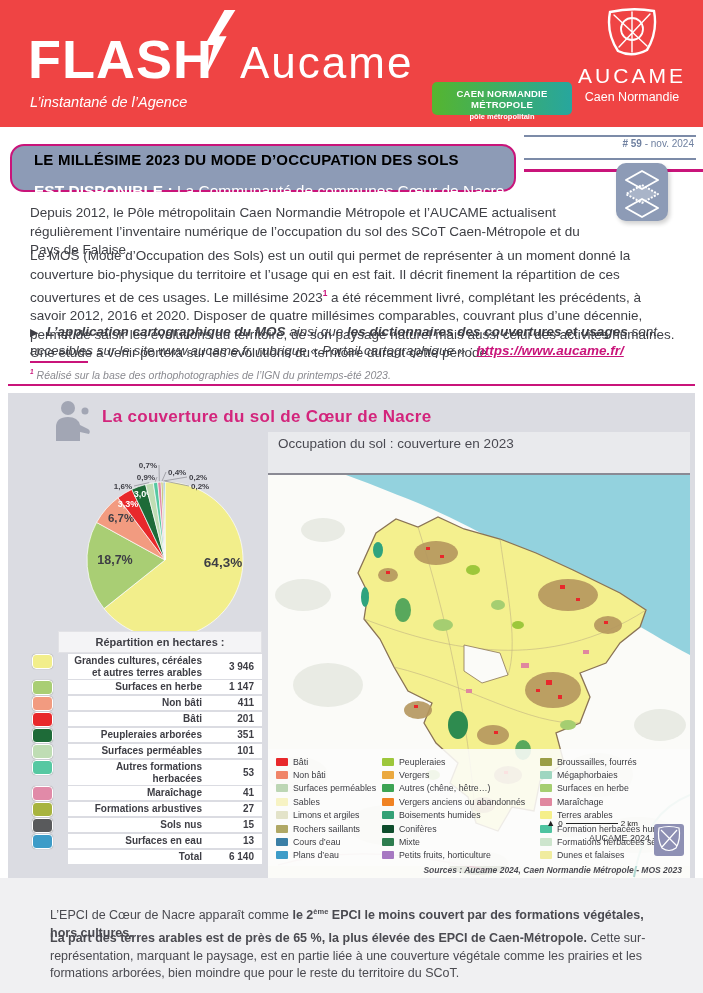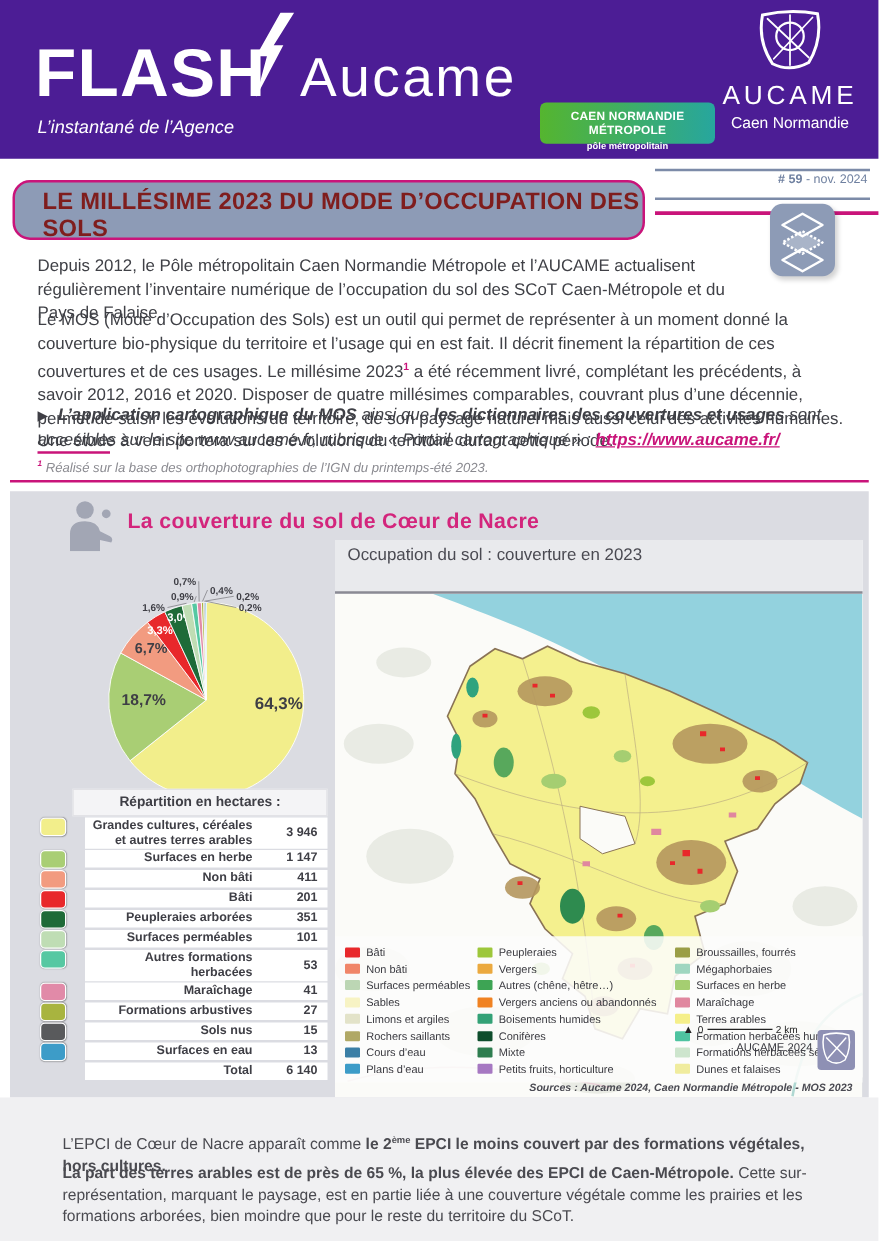--- a/index.html
+++ b/index.html
@@ -1,20 +1,20 @@
 <!DOCTYPE html>
 <html><head>
 <meta charset="utf-8">
 <style>
   html,body{margin:0;padding:0;background:#ffffff;}
   .page{position:relative;width:703px;height:993px;background:#ffffff;overflow:hidden;
         font-family:"Liberation Sans",sans-serif;color:#3F4046;}
 
   
-  .header{position:absolute;left:0;top:0;width:703px;height:127px;background:#4c1d95;}
+  .header{position:absolute;left:0;top:0;width:703px;height:127px;background:#ef4444;}
   .brand-bold{position:absolute;left:28px;top:28px;font-size:54px;font-weight:800;color:#fff;letter-spacing:1px;}
   .brand-light{position:absolute;left:240px;top:38px;font-size:44px;font-weight:400;color:#fff;letter-spacing:2px;}
   .bolt{position:absolute;left:198px;top:10px;}
   .tagline{position:absolute;left:30px;top:94px;font-size:14.5px;font-style:italic;color:#fff;}
   .badge{position:absolute;left:432px;top:82px;width:140px;height:33px;border-radius:5px;
          background:linear-gradient(90deg,#55B52F,#27A69E);color:#fff;text-align:center;}
   .badge .b1{font-size:9.5px;font-weight:800;margin-top:6px;letter-spacing:.2px;}
   .badge .b2{font-size:7.5px;font-weight:600;margin-top:2px;}
   .logo-zone{position:absolute;left:568px;top:6px;width:128px;text-align:center;color:#fff;}
   .logo-title{font-size:21px;letter-spacing:3px;margin-top:2px;}
@@ -22,22 +22,22 @@
 
   
   .issue-line{position:absolute;left:524px;width:172px;height:0;border-top:2px solid #7C8BA8;}
   .issue-text{position:absolute;left:524px;top:138px;width:170px;text-align:right;font-size:10px;color:#6F80A0;}
   .issue-text .num{font-weight:800;}
   .pink-line-right{position:absolute;left:524px;top:169px;width:179px;height:0;border-top:3px solid #C9147A;}
 
   
   .banner{position:absolute;left:10px;top:144px;width:506px;height:48px;background:#8D9BB6;
           border:2.5px solid #C9147A;border-radius:14px;padding:2px 0 0 22px;box-sizing:border-box;}
-  .banner .l1{font-size:19px;font-weight:800;color:#7f1d1d;margin-top:3px;letter-spacing:.2px;}
-  .banner .l2{font-size:15.5px;color:#fff;margin-top:2px;}
+  .banner .l1{font-size:15px;font-weight:800;color:#000000;margin-top:3px;letter-spacing:.2px;}
+  .banner .l2{font-size:15.5px;color:#fff;margin-top:14px;}
   .banner .l2 .strong{font-weight:800;}
   .layers-icon{position:absolute;left:616px;top:163px;width:52px;height:58px;background:#8D9BB6;
                border-radius:10px;box-shadow:2px 3px 4px rgba(0,0,0,.18);}
 
   
   .para{position:absolute;left:30px;width:648px;font-size:13.5px;line-height:18.5px;color:#3F4046;}
   .p1{top:204px;width:560px;}
   .p2{top:247px;}
   .sup-pink{color:#C9147A;font-size:.62em;vertical-align:super;font-weight:700;}
   .bullet{position:absolute;left:30px;top:323px;width:648px;font-size:13.5px;line-height:18.5px;font-style:italic;}

